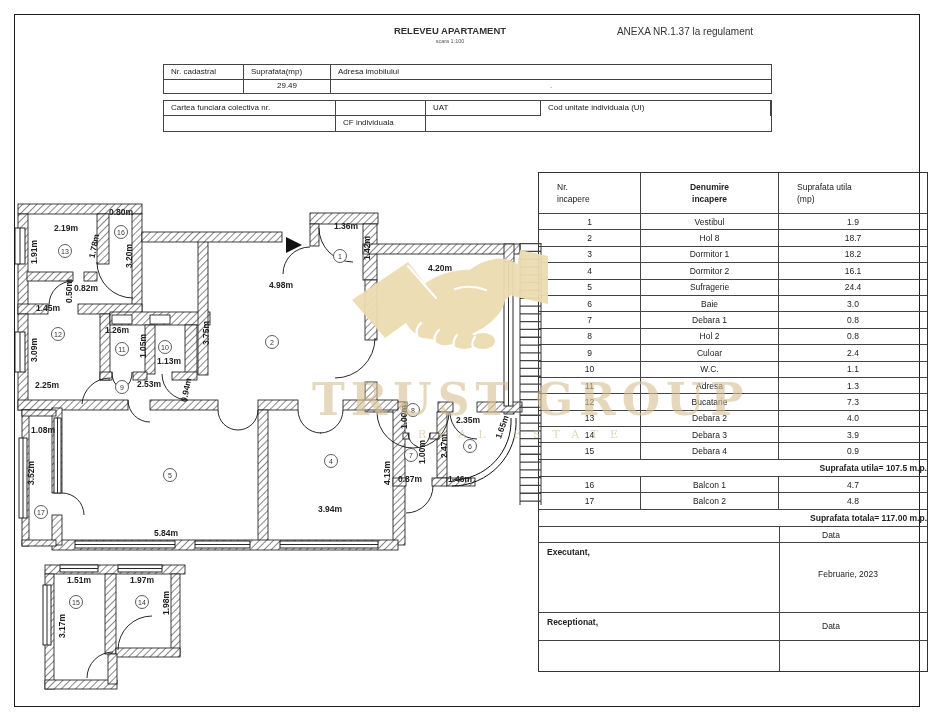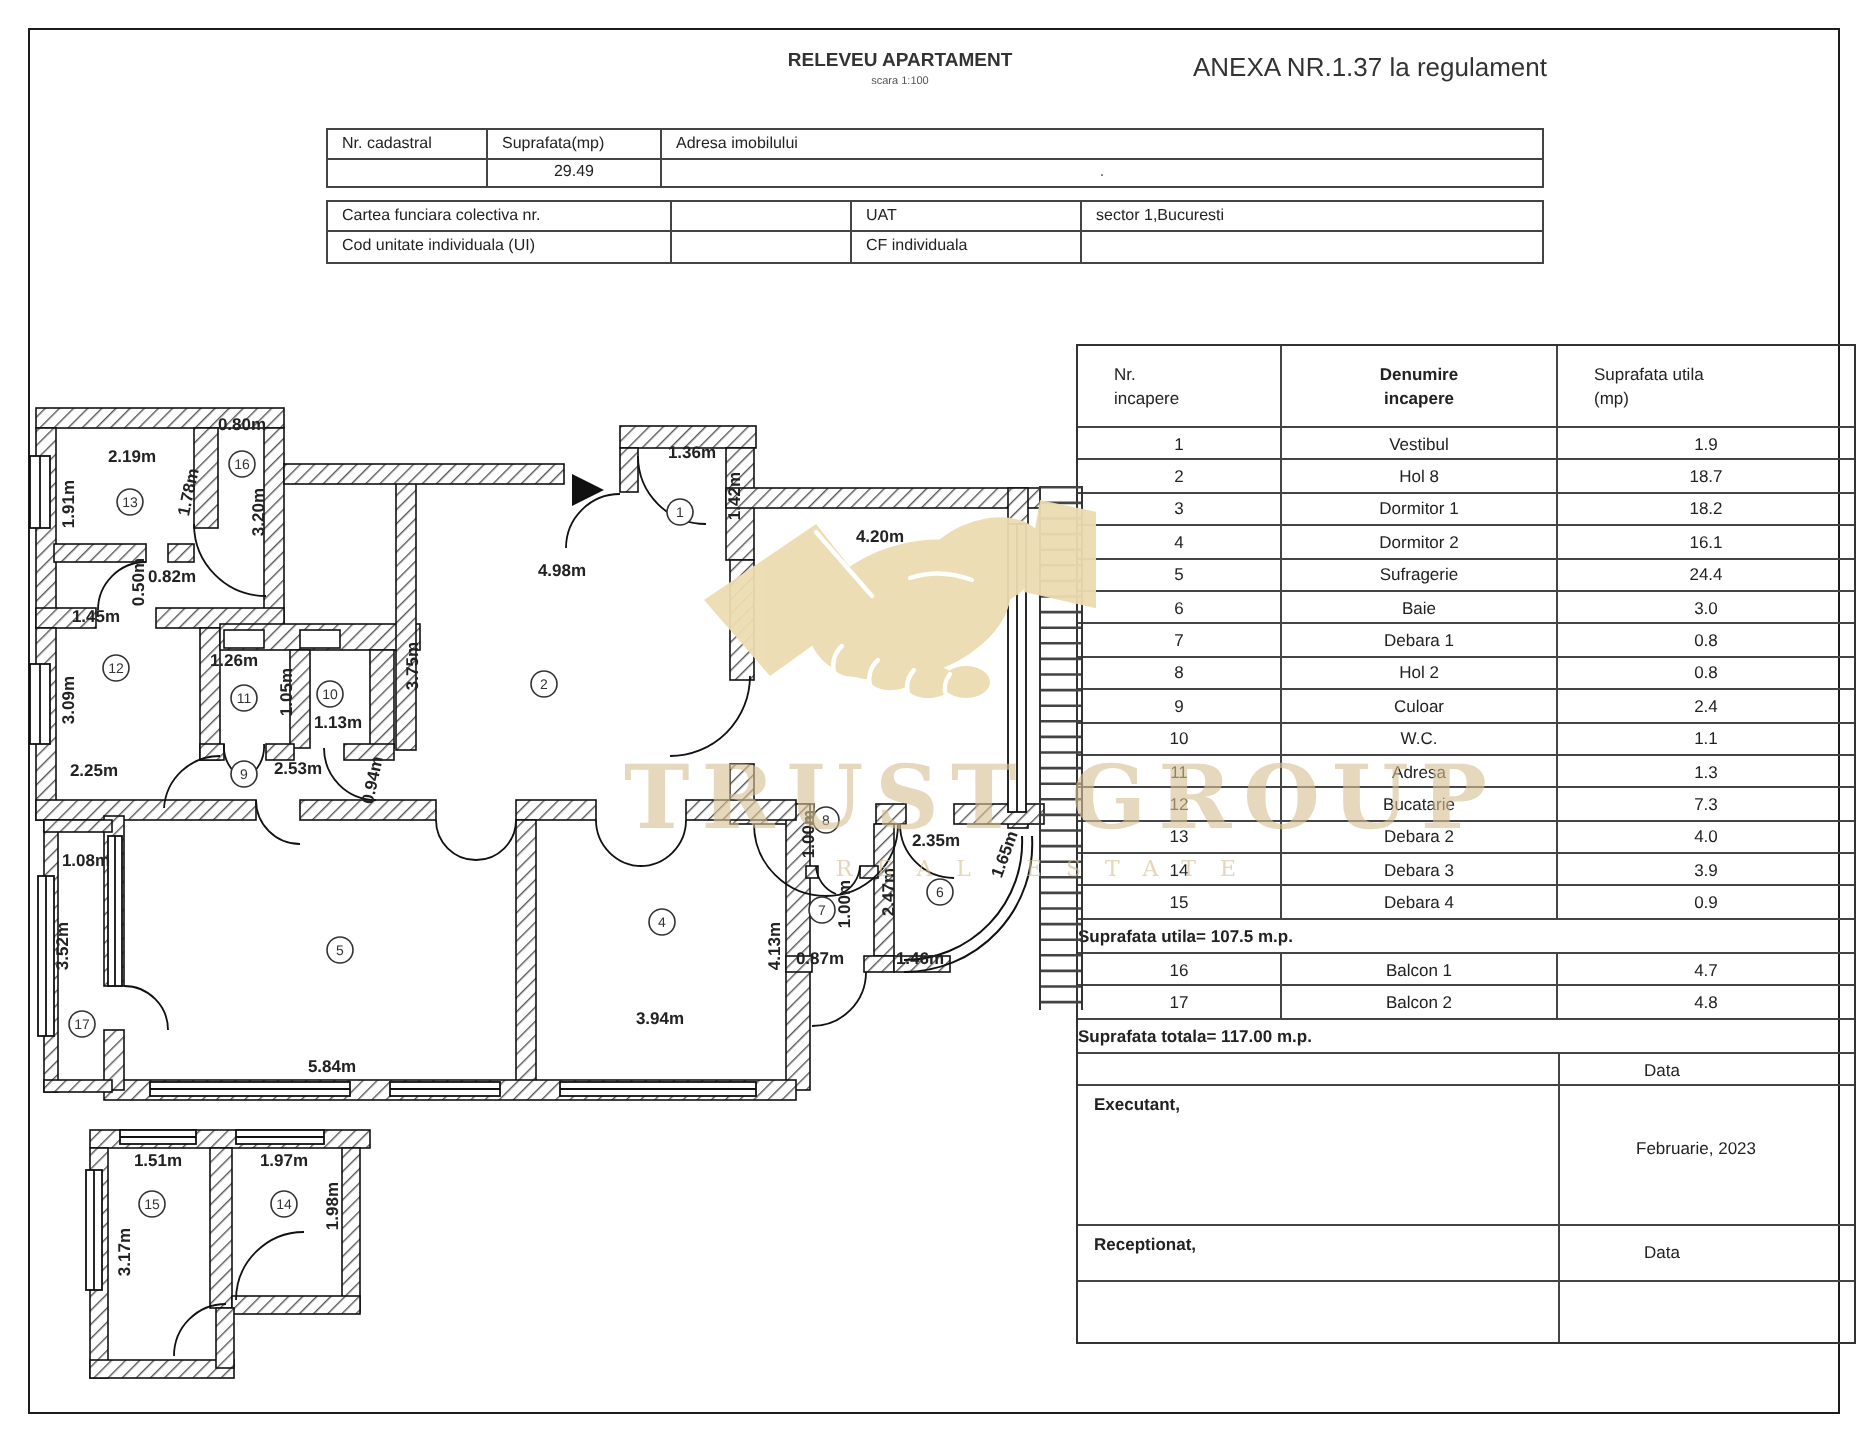--- a/index.html
+++ b/index.html
@@ -2,39 +2,39 @@
 <html><head>
 <meta charset="utf-8">
 <style>
   html,body{margin:0;padding:0;background:#e8e8e8;}
   .sheet{position:relative;width:932px;height:720px;background:#ffffff;overflow:hidden;
          font-family:"Liberation Sans",sans-serif;color:#222;}
   .frame{position:absolute;left:14px;top:14px;width:904px;height:691px;border:1.5px solid #1c1c1c;}
   
   .title{position:absolute;left:330px;top:25px;width:240px;text-align:center;font-size:9.5px;font-weight:700;color:#333;}
   .scale{position:absolute;left:330px;top:38px;width:240px;text-align:center;font-size:5.5px;color:#555;}
-  .annexa{position:absolute;left:570px;top:26px;width:230px;text-align:center;font-size:13px;color:#333;}
+  .annexa{position:absolute;left:570px;top:26px;width:230px;text-align:center;font-size:10px;color:#333;}
   
   .tblA{position:absolute;left:163px;top:64px;width:607px;border:1px solid #444;display:grid;
         grid-template-columns:80px 87px 1fr;grid-auto-rows:14px;font-size:8px;}
   .tblB{position:absolute;left:163px;top:100px;width:607px;border:1px solid #444;display:grid;
         grid-template-columns:172px 90px 115px 1fr;grid-auto-rows:15px;font-size:8px;}
   .tc{border-right:1px solid #444;border-bottom:1px solid #444;padding:2px 0 12px 7px;overflow:hidden;white-space:nowrap;}
   .tc.last{border-right:none;} .tc.bot{border-bottom:none;}
   .tc.center{text-align:center;padding-left:0;}
   .dot{color:#555;}
   
   .rt{position:absolute;left:538px;top:172px;width:388px;border:1.5px solid #333;font-size:8.5px;background:transparent;}
   .rrow{display:grid;grid-template-columns:102px 138px 148px;border-bottom:1px solid #444;}
   .rrow>div{border-right:1px solid #444;display:flex;align-items:center;justify-content:center;overflow:hidden;}
   .rrow>div:last-child{border-right:none;}
   .rhead{height:40px;} .rhead>div{flex-direction:column;align-items:flex-start;justify-content:center;gap:2px;padding-left:18px;}
   .rhead>div.mid{align-items:center;padding-left:0;font-weight:bold;}
   .rdata{height:15.4px;}
-  .rspan{display:block;text-align:left;font-weight:700;border-bottom:1px solid #444;height:16px;line-height:16px;}
+  .rspan{display:block;text-align:right;font-weight:700;border-bottom:1px solid #444;height:16px;line-height:16px;}
   .rdatarow{display:grid;grid-template-columns:240px 148px;border-bottom:1px solid #444;}
   .rdatarow>div:last-child{border-left:1px solid #444;}
   .rlabel{font-weight:700;padding:4px 0 0 8px;}
   .pad-data{padding:3px 0 0 42px;}
   
   .plan{position:absolute;left:0;top:190px;}
   .wm-text{position:absolute;left:312px;top:374px;width:360px;text-align:center;
            font-family:"DejaVu Serif",serif;font-weight:700;font-size:44px;letter-spacing:6px;
            color:rgba(213,192,148,0.62);white-space:nowrap;pointer-events:none;z-index:6;}
   .wm-tag{position:absolute;left:330px;top:428px;width:300px;text-align:right;
@@ -57,21 +57,20 @@
     <div class="tc last">Adresa imobilului</div>
     <div class="tc bot"></div>
     <div class="tc bot center">29.49</div>
     <div class="tc bot last center dot">.</div>
   </div>
 
   <div class="tblB">
     <div class="tc">Cartea funciara colectiva nr.</div>
     <div class="tc"></div>
     <div class="tc">UAT</div>
-    <div class="tc last">sector 1,Bucuresti</div>
     <div class="tc bot">Cod unitate individuala (UI)</div>
     <div class="tc bot"></div>
     <div class="tc bot">CF individuala</div>
     <div class="tc bot last"></div>
   </div>
 
   <div class="rt">
     <div class="rrow rhead">
       <div>
         <span>Nr.</span>

